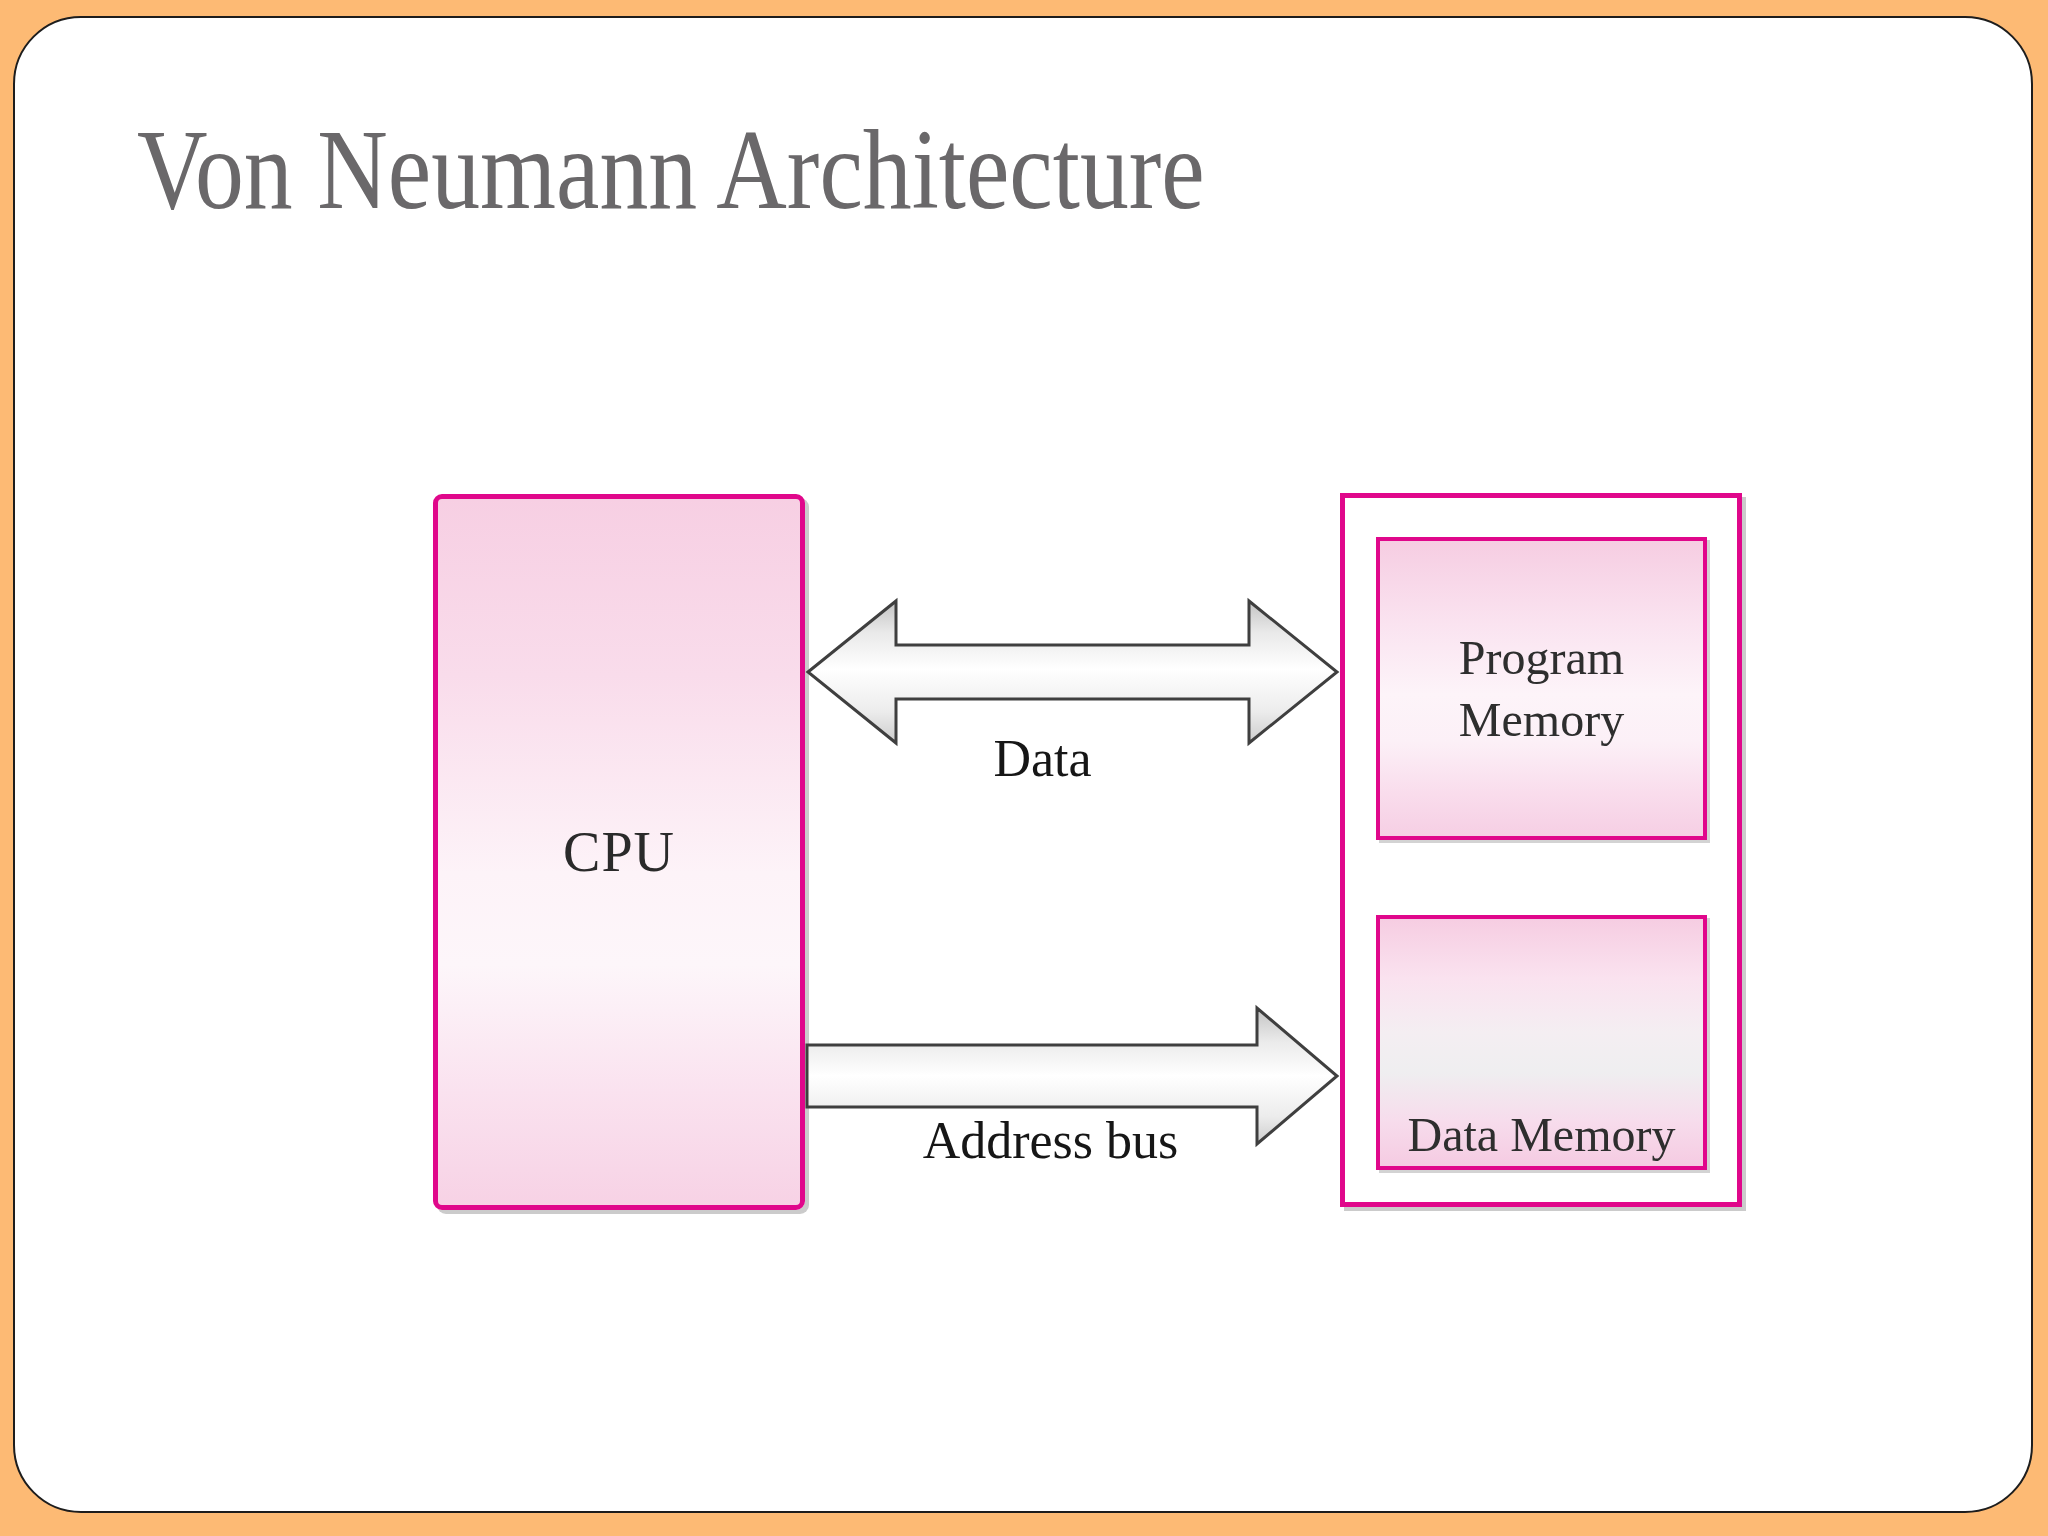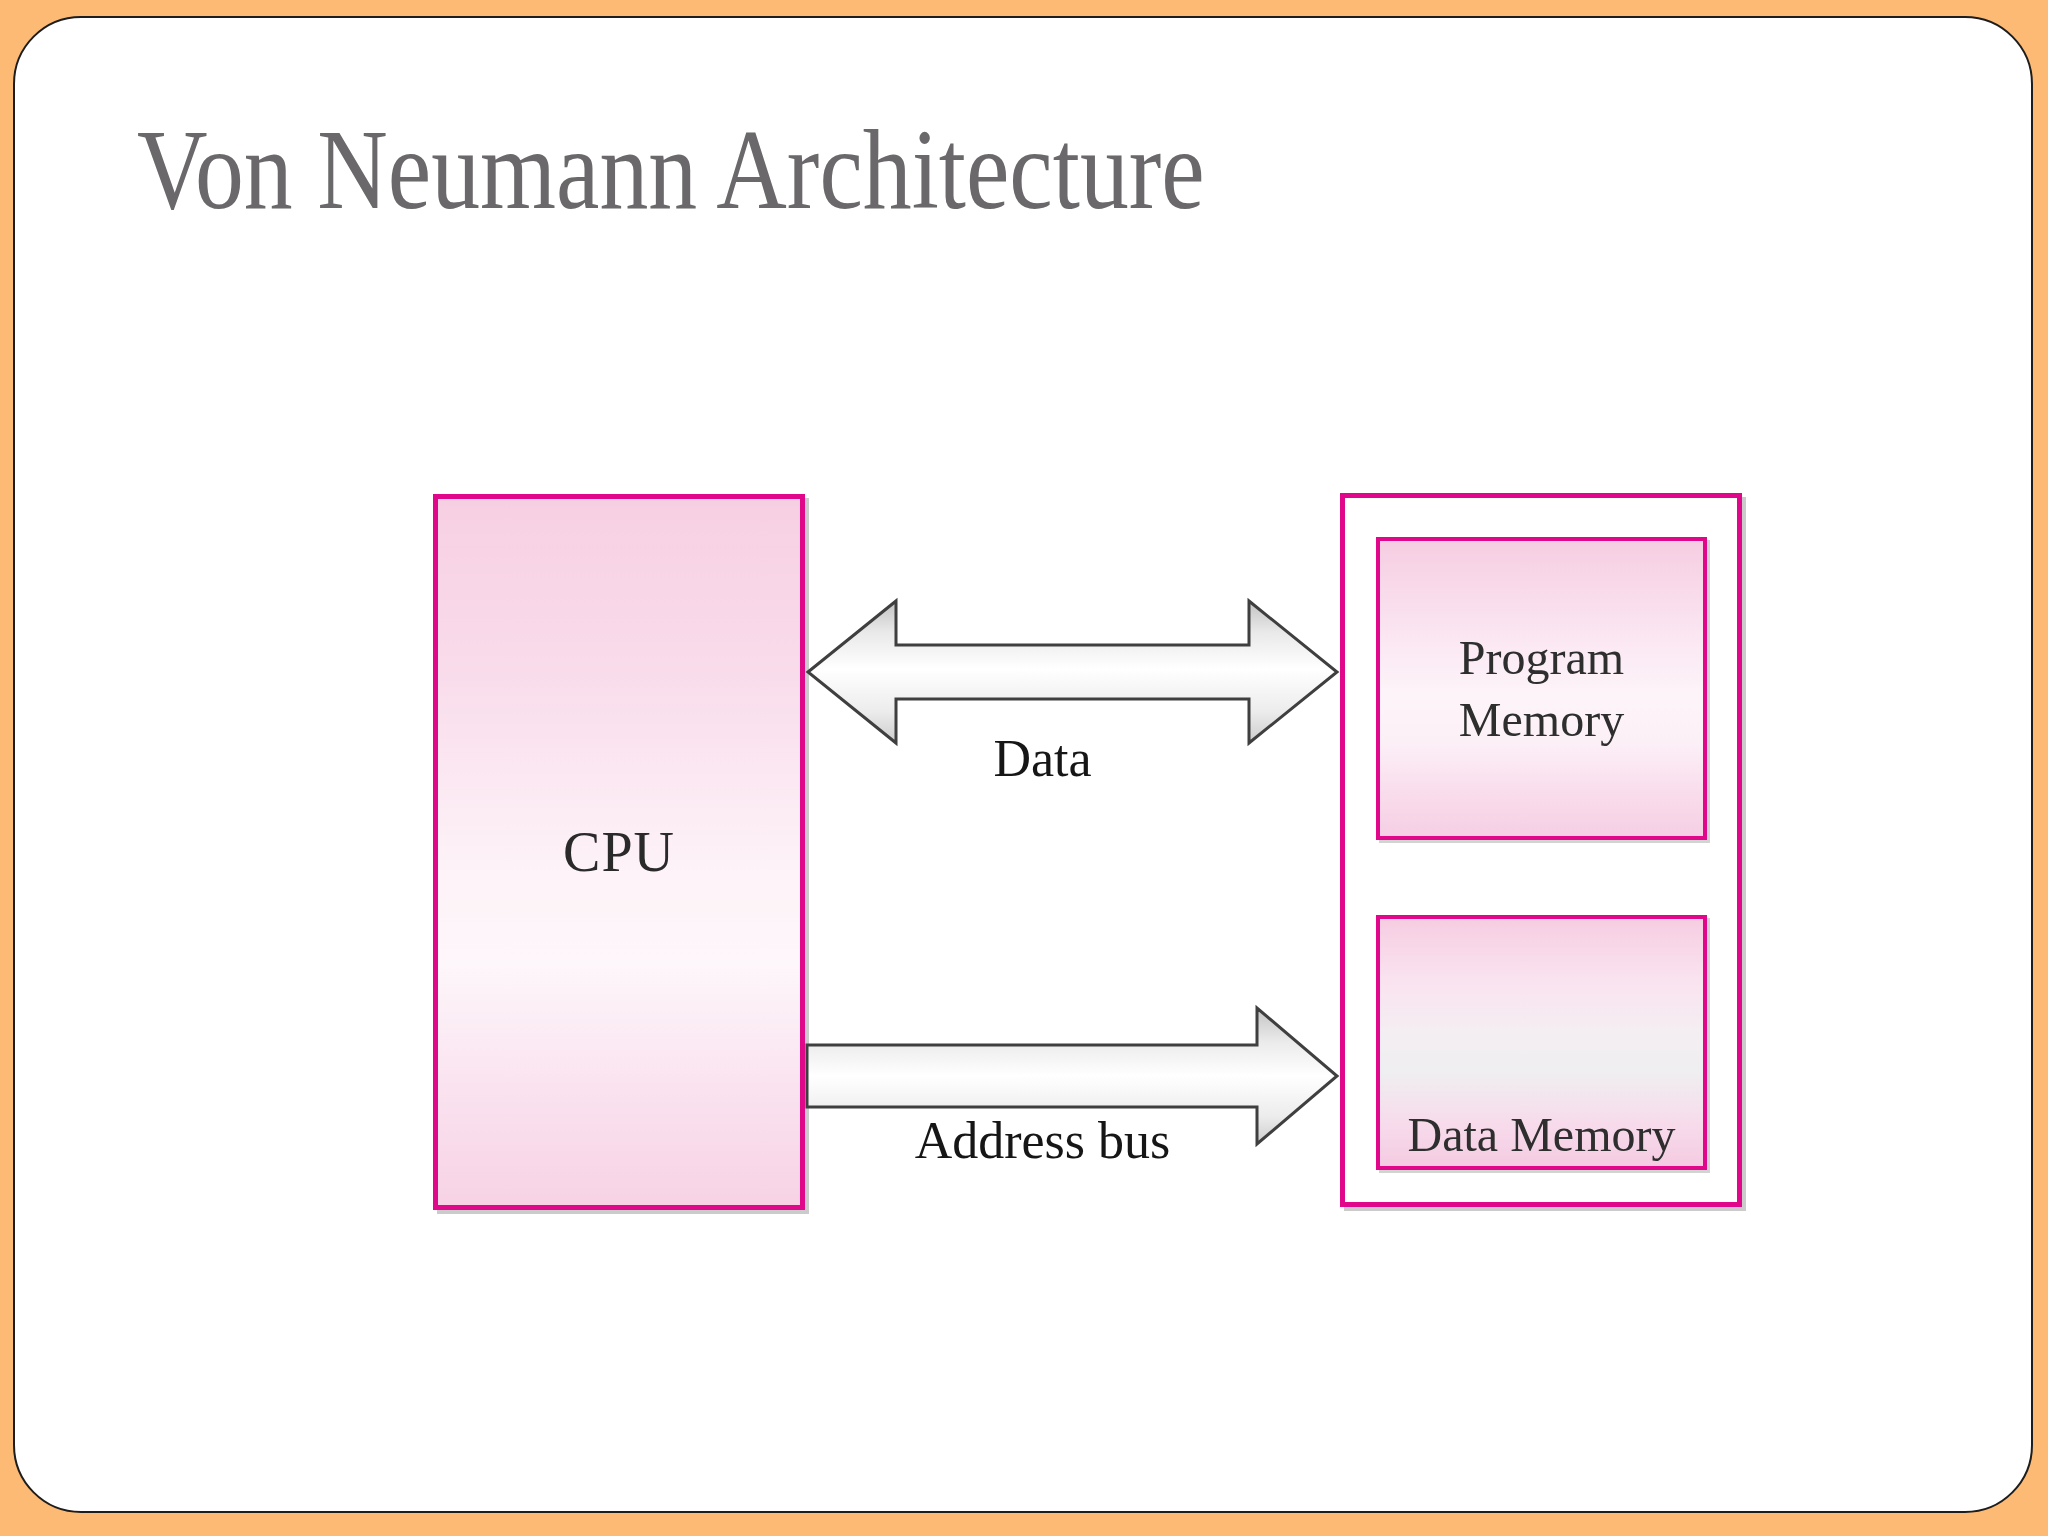--- a/index.html
+++ b/index.html
@@ -22,20 +22,21 @@
     border:5px solid #e0078b;
     display:flex; align-items:center; justify-content:center;
     text-align:center;
   }
   .cpu-box {
     left:433px; top:494px; width:372px; height:716px;
     background:linear-gradient(180deg,
       #f7cfe3 0%, #f9dceb 25%, #fdf3f8 53%, #fdf6fa 66%,
       #fae2ef 84%, #f7d2e5 100%);
     box-shadow:4px 4px 0 rgba(125,125,125,0.40);
+    border-radius:9px;
   }
   .cpu-label {
     font-size:56px; color:#2a2a2a; letter-spacing:1px; font-weight:400;
   }
   .memory-container {
     left:1340px; top:493px; width:402px; height:714px;
     background:#ffffff;
     box-shadow:4px 4px 0 rgba(125,125,125,0.40);
   }
   .program-memory-box {
@@ -58,21 +59,21 @@
   .memory-label {
     font-size:48px; line-height:62px; color:#2e2e2e; font-weight:400;
   }
   .bus-arrow { position:absolute; }
   .bus-label {
     position:absolute; left:805px; width:475px; text-align:center;
     font-size:52px; line-height:1; color:#161616; font-weight:400;
     white-space:nowrap;
   }
   .data-bus-label { top:733px; }
-  .address-bus-label { top:1115px; }
+  .address-bus-label { top:1115px;padding-left:8px; }
 </style>
 </head>
 <body>
 
 <div class="stage">
 
   <div class="slide-frame"></div>
 
   <div class="slide-title">Von Neumann Architecture</div>
 

